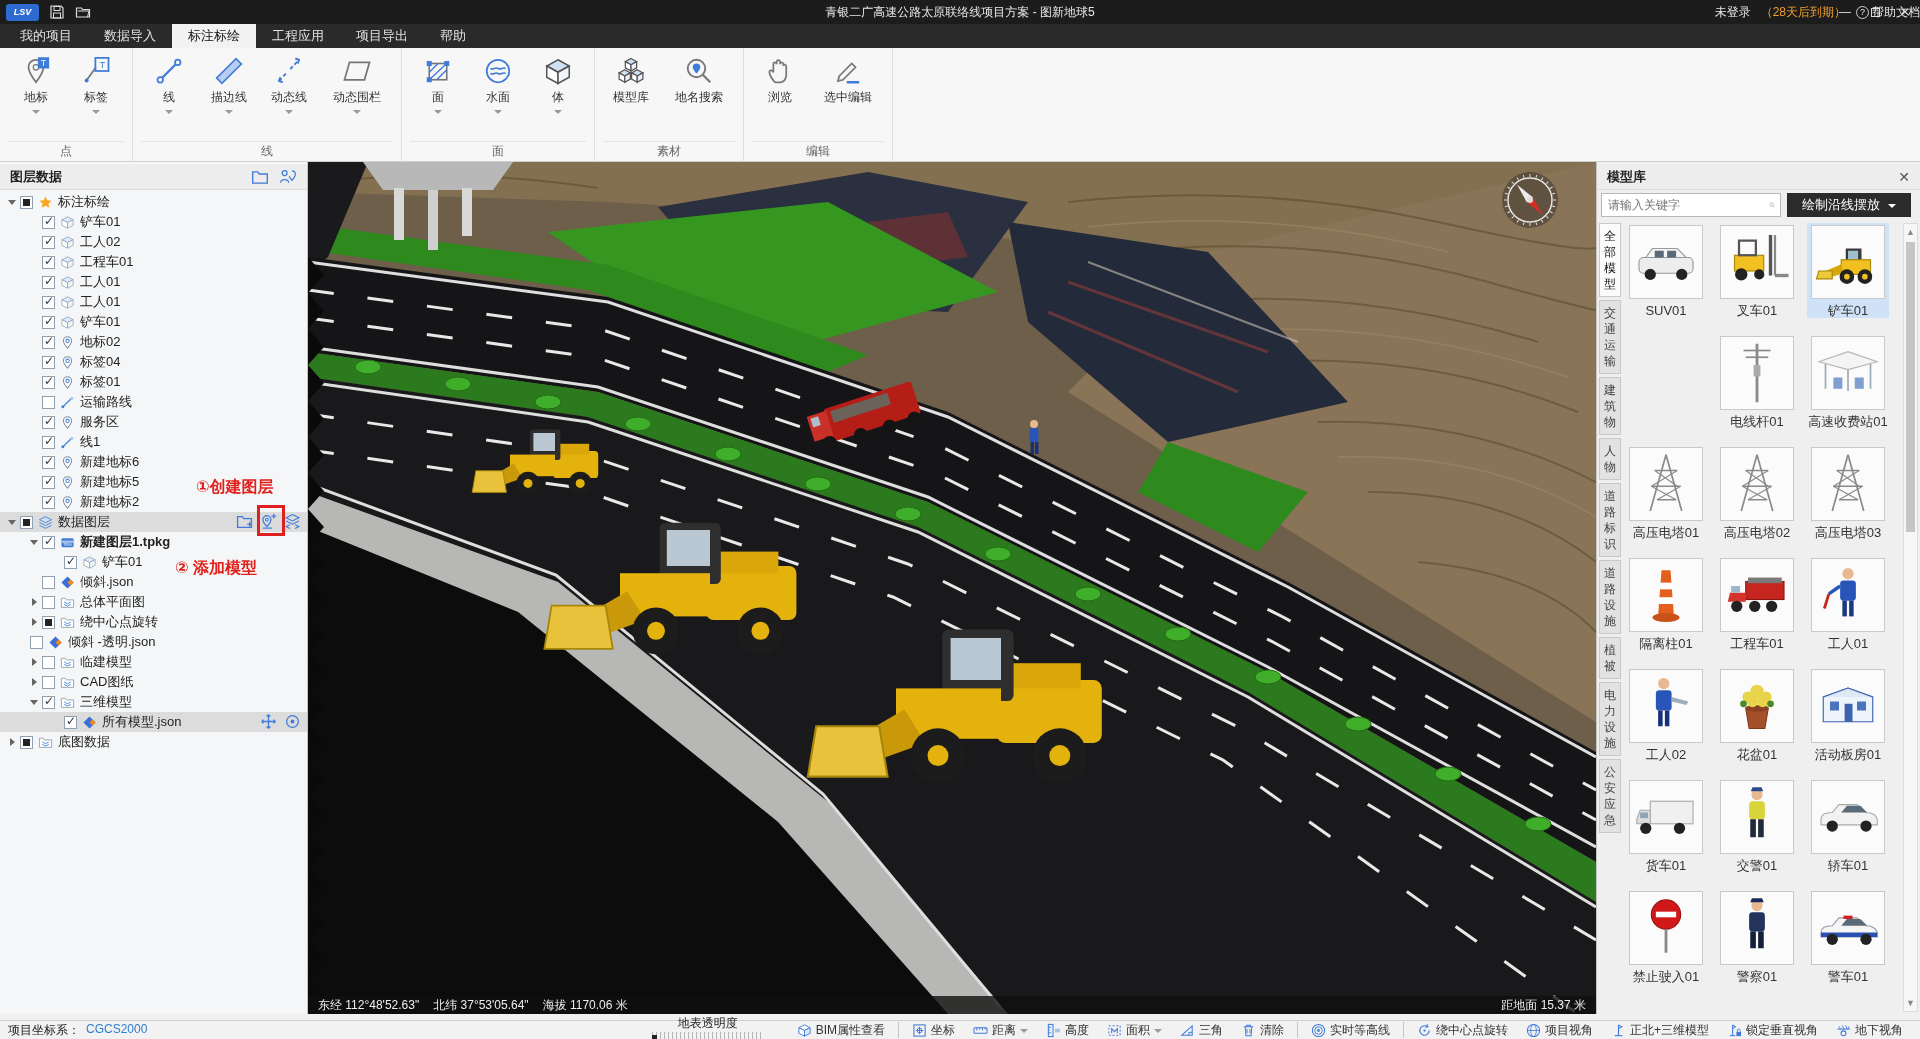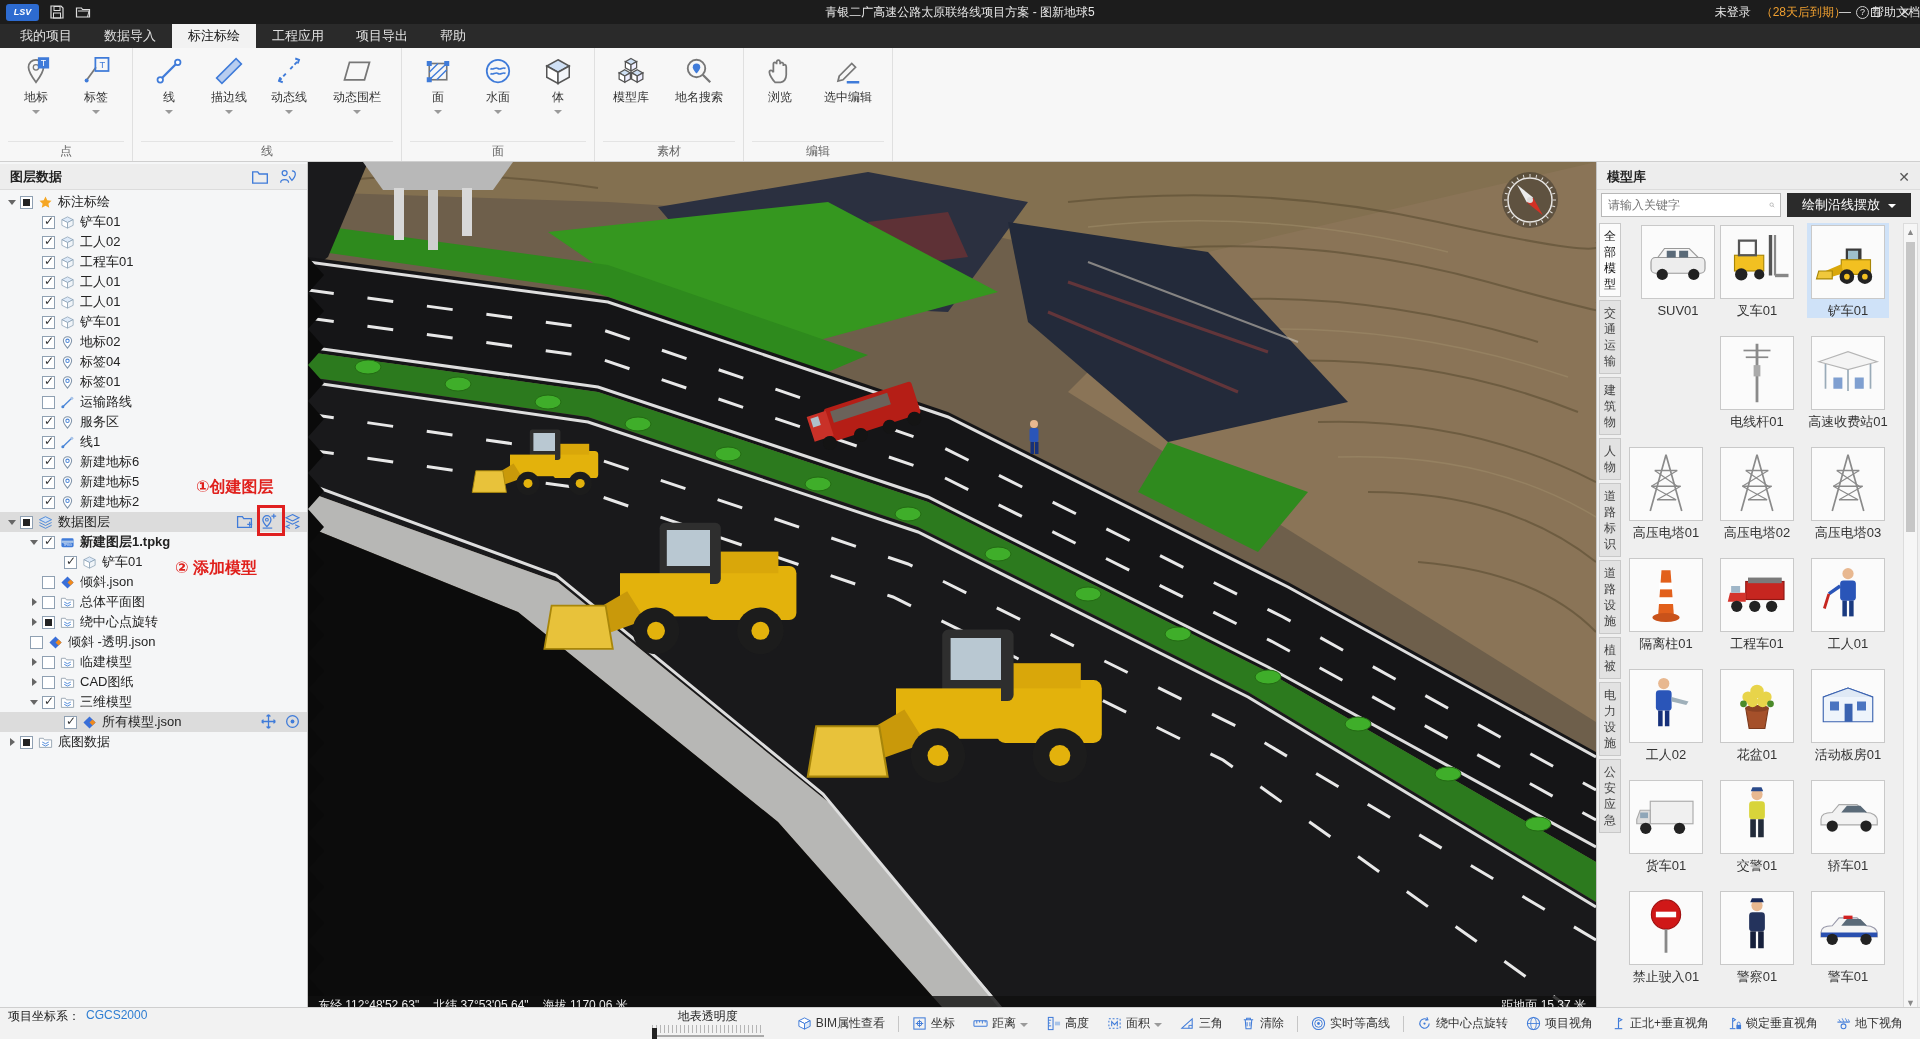--- a/index.html
+++ b/index.html
@@ -103,22 +103,22 @@
   .mcell.selected { background:#cfe2f8; }
   .mthumb { width:74px; height:74px; margin:0 auto; background:#fbfbfb; border:1px solid #c9c9c9; }
   .mthumb svg { width:72px; height:72px; }
   .mname { font-size:13px; color:#333; margin-top:4px; line-height:15px; }
   .mscroll { position:absolute; right:2px; top:61px; width:15px; height:789px; background:#f6f6f6;
              border:1px solid #dcdcdc; }
   .mscroll .arr { position:absolute; left:0; width:13px; height:14px; color:#888; font-size:9px; text-align:center; line-height:14px; }
   .mscroll .thumbbar { position:absolute; left:2px; top:18px; width:9px; height:290px; background:#c6c6c6; }
 
   
-  .statusbar { position:absolute; left:0; bottom:0; width:1920px; height:32px; background:#f2f2f2;
-               border-top:1px solid #cfcfcf; display:flex; padding:0 8px; font-size:12px; }
+  .statusbar { position:absolute; left:0; bottom:0; width:1920px; height:19px; background:#f2f2f2;
+               border-top:1px solid #cfcfcf; display:flex; align-items:center; padding:0 8px; font-size:12px; }
   .crs { display:flex; gap:6px; }
   .crs .val { color:#2d7dd2; }
   .sliderwrap { margin-left:auto; display:flex; align-items:center; gap:0; margin-right:24px;flex-direction:column; }
   .slider { width:112px; height:14px; position:relative; }
   .slider .track { position:absolute; left:0; right:0; top:10px; height:2px; background:#aaa; }
   .slider .ticks { position:absolute; left:0; right:0; top:0; height:8px;
                    background:repeating-linear-gradient(90deg,#b5b5b5 0 1px,transparent 1px 4px); }
   .slider .handle { position:absolute; left:0; top:3px; width:5px; height:13px; background:#222; }
   .sbtns { display:flex; align-items:center; }
   .sbtn { display:flex; align-items:center; gap:4px; padding:0 9px; white-space:nowrap; color:#333; }
@@ -927,21 +927,21 @@
       <div class="cat-tab">交通运输</div>
       <div class="cat-tab">建筑物</div>
       <div class="cat-tab">人物</div>
       <div class="cat-tab">道路标识</div>
       <div class="cat-tab">道路设施</div>
       <div class="cat-tab">植被</div>
       <div class="cat-tab">电力设施</div>
       <div class="cat-tab">公安应急</div>
     </div>
   <div class="grid" id="grid">
-      <div class="mcell" style="left: 12px; top: 0px;">
+      <div class="mcell" style="left: 0px; top: 0px;">
         <div class="mthumb">
           <svg viewBox="0 0 64 64">
             <rect x="8" y="28" width="48" height="14" rx="4" fill="#ededed" stroke="#999"></rect>
             <path d="M14 28l6-8h22l8 8z" fill="#f5f5f5" stroke="#999"></path>
             <rect x="22" y="22" width="8" height="6" fill="#5a6a78"></rect>
             <rect x="33" y="22" width="8" height="6" fill="#5a6a78"></rect>
             <circle cx="18" cy="43" r="5" fill="#222"></circle>
             <circle cx="46" cy="43" r="5" fill="#222"></circle>
           </svg>
         </div>
@@ -1311,21 +1311,21 @@
         </span>
         <span>项目视角</span>
       </span>
       <span class="sbtn">
         <span style="width: 15px; height: 15px;">
           <svg viewBox="0 0 16 16" width="100%" height="100%">
             <path d="M8 2v11M8 2l3.5 2L8 6" stroke="#3f7bd9" stroke-width="1.2" fill="none"></path>
             <path d="M4 13.5h8" stroke="#3f7bd9" stroke-width="1.2"></path>
           </svg>
         </span>
-        <span>正北+垂直视角</span>
+        <span>正北+三维模型</span>
       </span>
       <span class="sbtn">
         <span style="width: 15px; height: 15px;">
           <svg viewBox="0 0 16 16" width="100%" height="100%">
             <path d="M6 2v11M6 2l3 2-3 2" stroke="#3f7bd9" stroke-width="1.1" fill="none"></path>
             <path d="M3 13.5h6" stroke="#3f7bd9" stroke-width="1.1"></path>
             <rect x="10" y="9.5" width="5" height="4.5" fill="#3f7bd9"></rect>
             <path d="M11 9.5v-1.5a1.5 1.5 0 0 1 3 0v1.5" fill="none" stroke="#3f7bd9"></path>
           </svg>
         </span>

